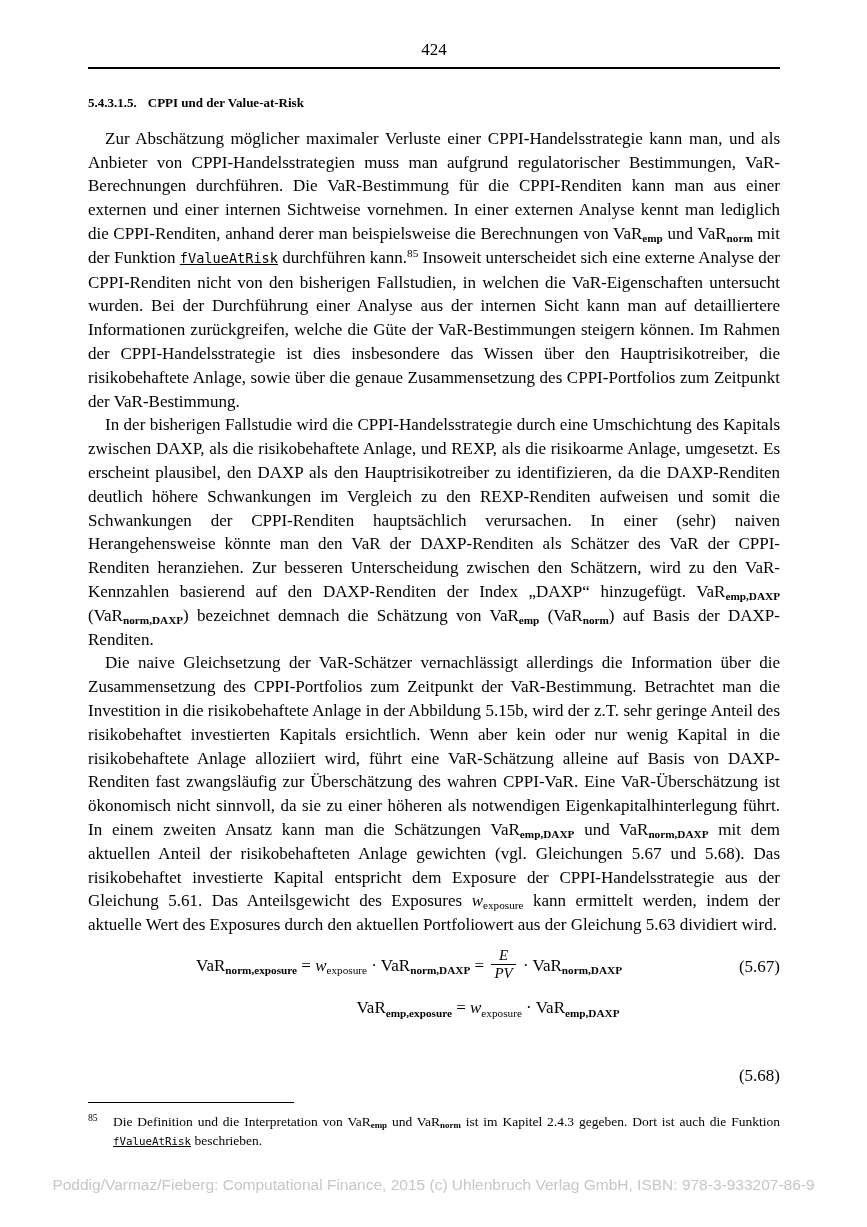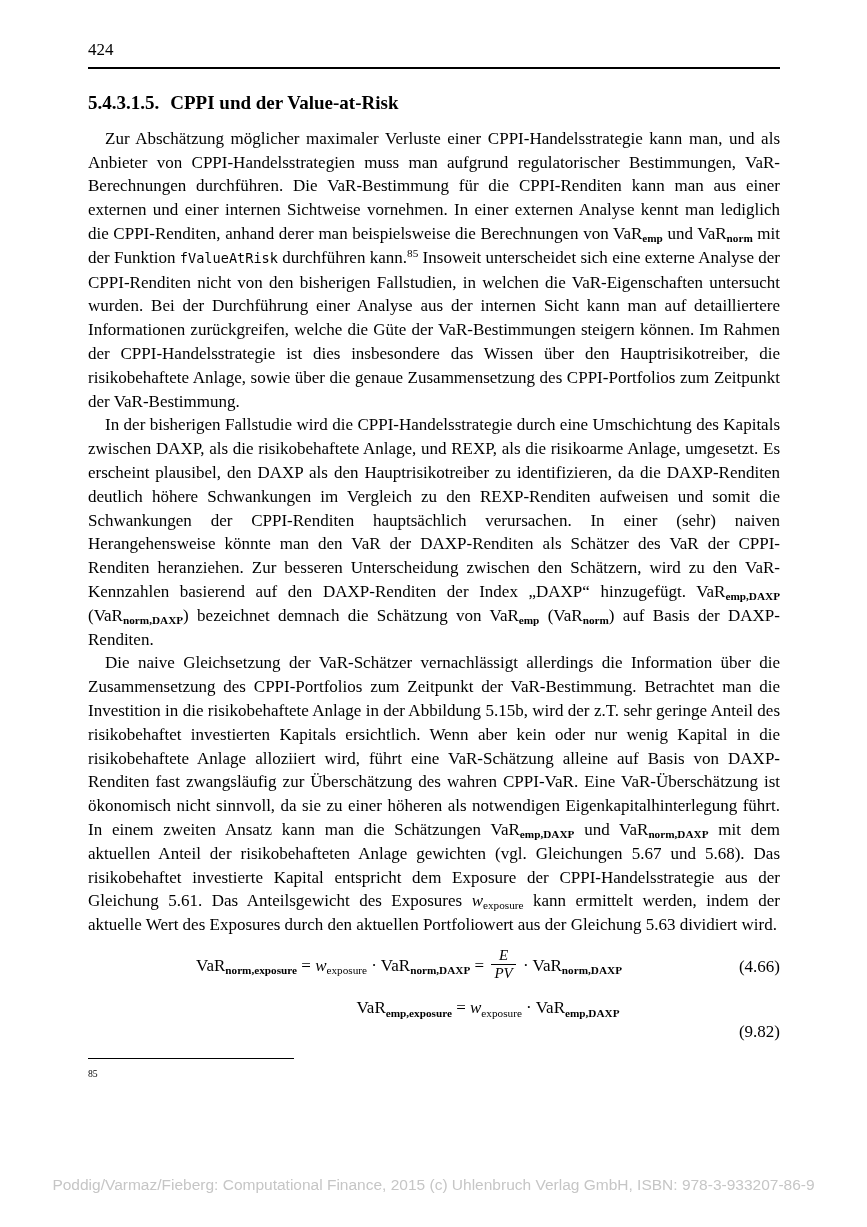--- a/index.html
+++ b/index.html
@@ -13,66 +13,68 @@
     overflow:hidden;
   }
   .content {
     position:absolute;
     left:88px; top:40px;
     width:692px;
   }
   
   .running-header {
     display:flex;
-    justify-content:flex-start;
+    justify-content:center;
     align-items:baseline;
     font-size:17px;
     padding-bottom:7px;
     border-bottom:2px solid #000;
   }
   
   .body-text {
     font-size:17px;
     line-height:23.8px;
     text-align:justify;
     hyphens:auto;
   }
   .body-text p { margin:0; }
   p.indent { text-indent:17px; }
   p.first { margin-top:14px; }
   h2.section-heading {
-    font-size:19px;
+    font-size:13px;
     font-weight:bold;
     margin:22px 0 12px 0;
     text-align:left;
     text-indent:0;
   }
   h2.section-heading .sec-num { margin-right:11px; }
   sub {
     font-size:0.66em; line-height:0;
     vertical-align:baseline; position:relative; top:0.28em;
     letter-spacing:0;
   }
   sub.bsub { font-weight:bold; }
   sup {
     font-size:0.66em; line-height:0;
     vertical-align:baseline; position:relative; top:-0.5em;
   }
   .i { font-style:italic; }
   code.mono {
     font-family:"DejaVu Sans Mono", monospace;
     font-size:0.8em;
+    text-decoration:underline;
   }
   
   .equations { margin:12px 0 10px 0; }
   .equation {
     display:flex;
     align-items:center;
     margin-bottom:12px;
     text-align:left;
+    gap:44px;
   }
   .equation:last-child { margin-bottom:0;flex-direction:column; }
   .eq-body { padding-left:108px; flex:1; text-indent:0; }
   .eq-number { margin-left:auto; }
   .frac {
     display:inline-flex;
     flex-direction:column;
     align-items:center;
     vertical-align:middle;
     margin:0 3px;
@@ -136,33 +138,34 @@
       <p class="indent">Zur Abschätzung möglicher maximaler Verluste einer CPPI-Handelsstrategie kann man, und als Anbieter von CPPI-Handelsstrategien muss man aufgrund regulatorischer Bestimmungen, VaR-Berechnungen durchführen. Die VaR-Bestimmung für die CPPI-Renditen kann man aus einer externen und einer internen Sichtweise vornehmen. In einer externen Analyse kennt man lediglich die CPPI-Renditen, anhand derer man beispielsweise die Berechnungen von VaR<sub class="bsub">emp</sub> und VaR<sub class="bsub">norm</sub> mit der Funktion <code class="mono">fValueAtRisk</code> durchführen kann.<sup>85</sup> Insoweit unterscheidet sich eine externe Analyse der CPPI-Renditen nicht von den bisherigen Fallstudien, in welchen die VaR-Eigenschaften untersucht wurden. Bei der Durchführung einer Analyse aus der internen Sicht kann man auf detailliertere Informationen zurückgreifen, welche die Güte der VaR-Bestimmungen steigern können. Im Rahmen der CPPI-Handelsstrategie ist dies insbesondere das Wissen über den Hauptrisikotreiber, die risikobehaftete Anlage, sowie über die genaue Zusammensetzung des CPPI-Portfolios zum Zeitpunkt der VaR-Bestimmung.</p>
       <p class="indent">In der bisherigen Fallstudie wird die CPPI-Handelsstrategie durch eine Umschichtung des Kapitals zwischen DAXP, als die risikobehaftete Anlage, und REXP, als die risikoarme Anlage, umgesetzt. Es erscheint plausibel, den DAXP als den Hauptrisikotreiber zu identifizieren, da die DAXP-Renditen deutlich höhere Schwankungen im Vergleich zu den REXP-Renditen aufweisen und somit die Schwankungen der CPPI-Renditen hauptsächlich verursachen. In einer (sehr) naiven Herangehensweise könnte man den VaR der DAXP-Renditen als Schätzer des VaR der CPPI-Renditen heranziehen. Zur besseren Unterscheidung zwischen den Schätzern, wird zu den VaR-Kennzahlen basierend auf den DAXP-Renditen der Index „DAXP“ hinzugefügt. VaR<sub class="bsub">emp,DAXP</sub> (VaR<sub class="bsub">norm,DAXP</sub>) bezeichnet demnach die Schätzung von VaR<sub class="bsub">emp</sub> (VaR<sub class="bsub">norm</sub>) auf Basis der DAXP-Renditen.</p>
       <p class="indent">Die naive Gleichsetzung der VaR-Schätzer vernachlässigt allerdings die Information über die Zusammensetzung des CPPI-Portfolios zum Zeitpunkt der VaR-Bestimmung. Betrachtet man die Investition in die risikobehaftete Anlage in der Abbildung 5.15b, wird der z.T. sehr geringe Anteil des risikobehaftet investierten Kapitals ersichtlich. Wenn aber kein oder nur wenig Kapital in die risikobehaftete Anlage alloziiert wird, führt eine VaR-Schätzung alleine auf Basis von DAXP-Renditen fast zwangsläufig zur Überschätzung des wahren CPPI-VaR. Eine VaR-Überschätzung ist ökonomisch nicht sinnvoll, da sie zu einer höheren als notwendigen Eigenkapitalhinterlegung führt. In einem zweiten Ansatz kann man die Schätzungen VaR<sub class="bsub">emp,DAXP</sub> und VaR<sub class="bsub">norm,DAXP</sub> mit dem aktuellen Anteil der risikobehafteten Anlage gewichten (vgl. Gleichungen 5.67 und 5.68). Das risikobehaftet investierte Kapital entspricht dem Exposure der CPPI-Handelsstrategie aus der Gleichung 5.61. Das Anteilsgewicht des Exposures <span class="i">w</span><sub>exposure</sub> kann ermittelt werden, indem der aktuelle Wert des Exposures durch den aktuellen Portfoliowert aus der Gleichung 5.63 dividiert wird.</p>
 
       <div class="equations">
         <div class="equation">
           <span class="eq-body">VaR<sub class="bsub">norm,exposure</sub> = <span class="i">w</span><sub>exposure</sub> · VaR<sub class="bsub">norm,DAXP</sub> = <span class="frac">
                 <span class="num">E</span>
                 <span class="den">PV</span>
               </span> · VaR<sub class="bsub">norm,DAXP</sub></span>
-          <span class="eq-number">(4.66)</span>
+          <span class="eq-number">(5.67)</span>
         </div>
         <div class="equation">
           <span class="eq-body">VaR<sub class="bsub">emp,exposure</sub> = <span class="i">w</span><sub>exposure</sub> · VaR<sub class="bsub">emp,DAXP</sub></span>
-          <span class="eq-number">(9.82)</span>
+          <span class="eq-number">(5.68)</span>
         </div>
       </div>
 
 
       <div class="footnote">
         <div class="footnote-rule"></div>
         <div class="footnote-body">
           <span class="footnote-marker">85</span>
+          <span>Die Definition und die Interpretation von VaR<sub class="bsub">emp</sub> und VaR<sub class="bsub">norm</sub> ist im Kapitel 2.4.3 gegeben. Dort ist auch die Funktion <code class="mono">fValueAtRisk</code> beschrieben.</span>
         </div>
       </div>
 
     </div>
   </div>
 
   <div class="page-footer" style="color: rgb(198, 198, 198);">Poddig/Varmaz/Fieberg: Computational Finance, 2015  (c) Uhlenbruch Verlag GmbH, ISBN: 978-3-933207-86-9</div>
 </div>
 
 </body></html>

